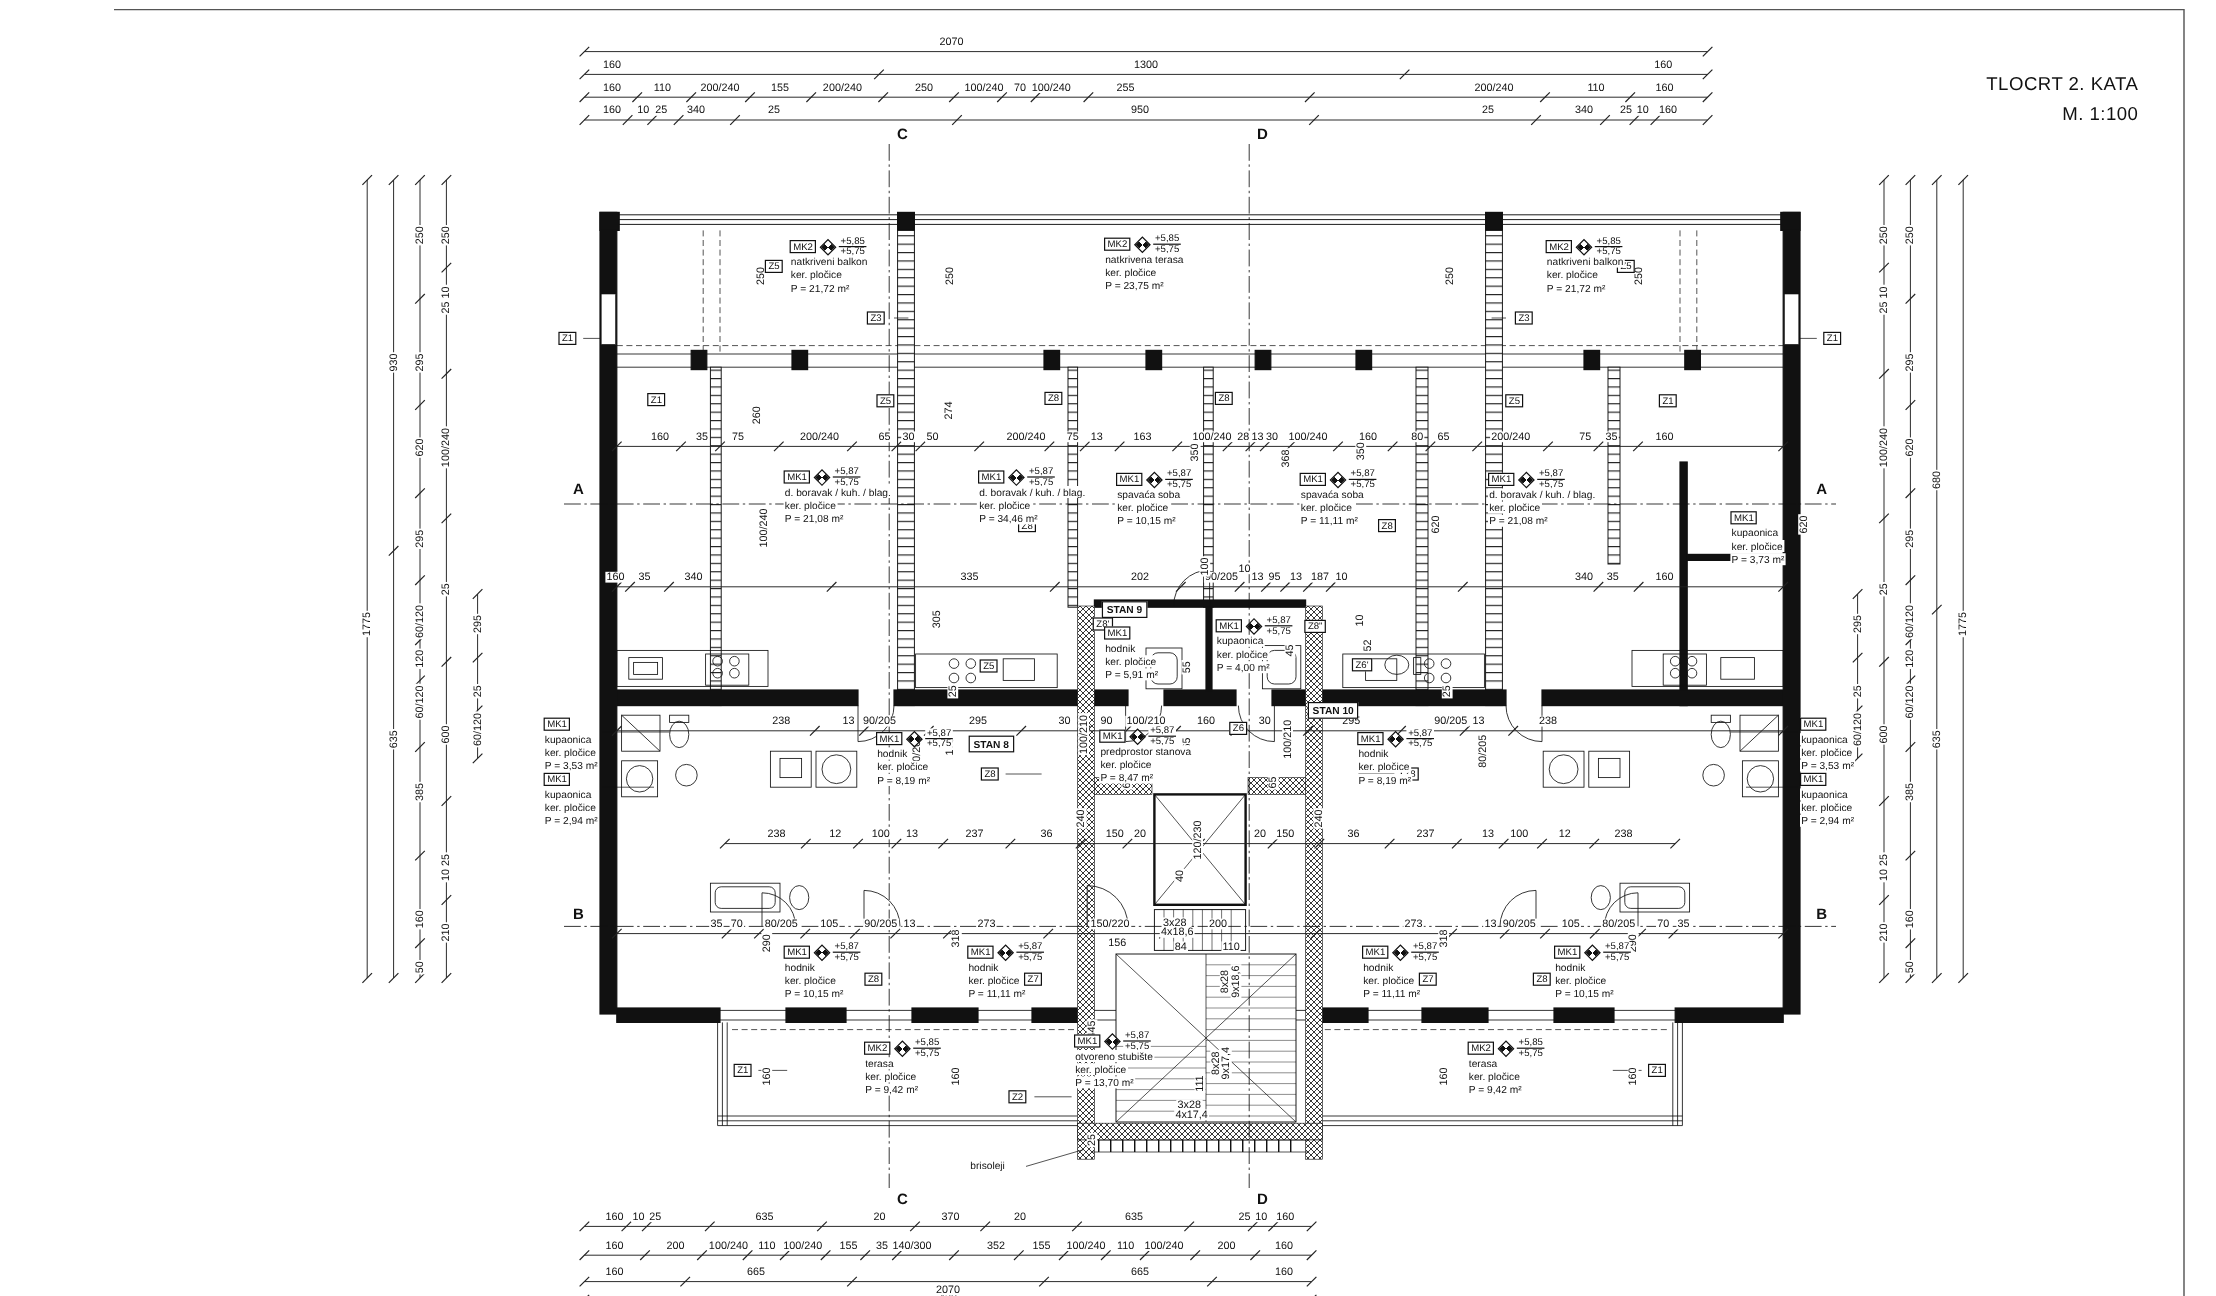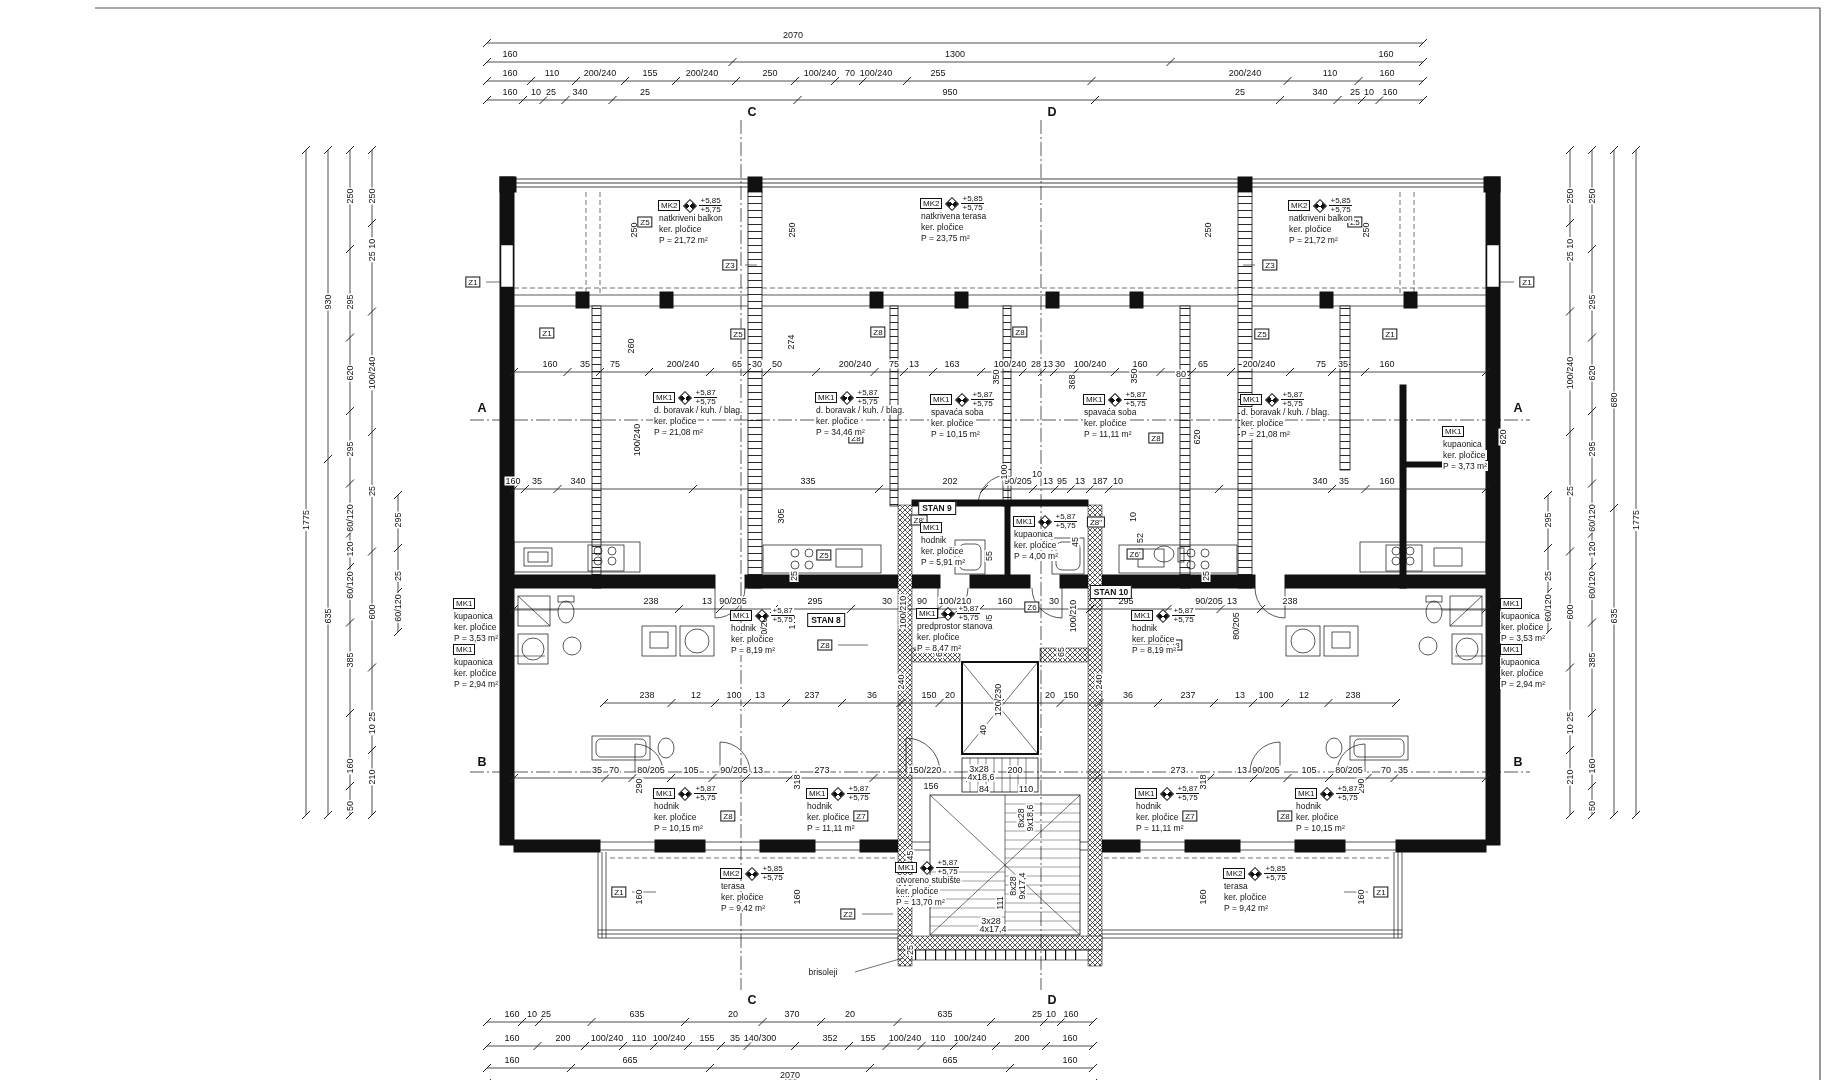--- a/index.html
+++ b/index.html
@@ -435,20 +435,24 @@
         <line x1="1614" y1="150" x2="1614" y2="815" stroke="#222" stroke-width="0.8"></line>
         <line x1="1610" y1="154" x2="1618" y2="146" stroke="#222" stroke-width="1"></line>
         <line x1="1610" y1="512" x2="1618" y2="504" stroke="#222" stroke-width="1"></line>
         <line x1="1610" y1="819" x2="1618" y2="811" stroke="#222" stroke-width="1"></line>
         <line x1="1636" y1="150" x2="1636" y2="815" stroke="#222" stroke-width="0.8"></line>
         <line x1="1632" y1="154" x2="1640" y2="146" stroke="#222" stroke-width="1"></line>
         <line x1="1632" y1="819" x2="1640" y2="811" stroke="#222" stroke-width="1"></line>
       </g>
 </svg>
 
+<div id="titleblock">
+  <div>TLOCRT 2. KATA</div>
+  <div>M. 1:100</div>
+</div>
 
 <span class="lab" style="left: 793px; top: 35px;">2070</span>
     <span class="lab" style="left: 510px; top: 54px;">160</span>
     <span class="lab" style="left: 955px; top: 54px;">1300</span>
     <span class="lab" style="left: 1386px; top: 54px;">160</span>
     <span class="lab" style="left: 510px; top: 73px;">160</span>
     <span class="lab" style="left: 552px; top: 73px;">110</span>
     <span class="lab" style="left: 600px; top: 73px;">200/240</span>
     <span class="lab" style="left: 650px; top: 73px;">155</span>
     <span class="lab" style="left: 702px; top: 73px;">200/240</span>
@@ -481,21 +485,21 @@
     <span class="lab" style="left: 855px; top: 364px;">200/240</span>
     <span class="lab" style="left: 894px; top: 364px;">75</span>
     <span class="lab" style="left: 914px; top: 364px;">13</span>
     <span class="lab" style="left: 952px; top: 364px;">163</span>
     <span class="lab" style="left: 1010px; top: 364px;">100/240</span>
     <span class="lab" style="left: 1036px; top: 364px;">28</span>
     <span class="lab" style="left: 1048px; top: 364px;">13</span>
     <span class="lab" style="left: 1060px; top: 364px;">30</span>
     <span class="lab" style="left: 1090px; top: 364px;">100/240</span>
     <span class="lab" style="left: 1140px; top: 364px;">160</span>
-    <span class="lab" style="left: 1181px; top: 374px;">80</span>
+    <span class="lab" style="left: 1181px; top: 364px;">80</span>
     <span class="lab" style="left: 1203px; top: 364px;">65</span>
     <span class="lab" style="left: 1259px; top: 364px;">200/240</span>
     <span class="lab" style="left: 1321px; top: 364px;">75</span>
     <span class="lab" style="left: 1343px; top: 364px;">35</span>
     <span class="lab" style="left: 1387px; top: 364px;">160</span>
     <span class="lab" style="left: 513px; top: 481px;">160</span>
     <span class="lab" style="left: 537px; top: 481px;">35</span>
     <span class="lab" style="left: 578px; top: 481px;">340</span>
     <span class="lab" style="left: 808px; top: 481px;">335</span>
     <span class="lab" style="left: 950px; top: 481px;">202</span>

